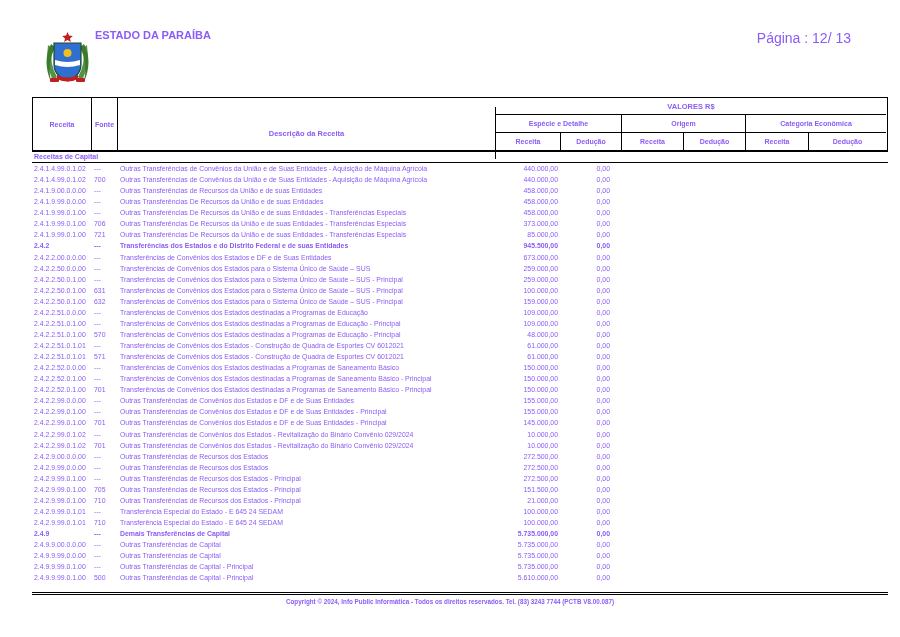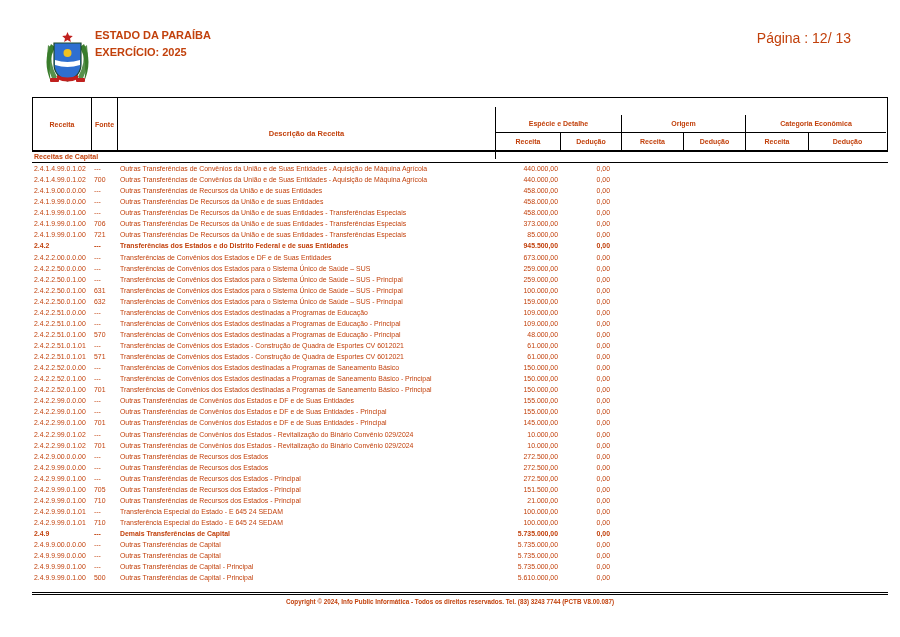--- a/index.html
+++ b/index.html
@@ -1,18 +1,18 @@
 <!DOCTYPE html>
 <html><head>
 <meta charset="utf-8">
 <style>
   html,body { margin:0; padding:0; background:#ffffff; }
   .page {
     position:relative; width:900px; height:637px; background:#ffffff;
-    font-family:"Liberation Sans", sans-serif; color:#c2410c; overflow:hidden;
+    font-family:"Liberation Sans", sans-serif; color:#8b5cf6; overflow:hidden;
   }
   
   .logo { position:absolute; left:40px; top:31px; width:55px; height:57px; }
   .org-block { position:absolute; left:95px; top:28px; }
   .org-line { font-weight:bold; font-size:11px; line-height:14px; white-space:nowrap; }
   .org-line.exercise { margin-top:3px; }
   .page-number { position:absolute; top:30px; right:49px; font-size:14px; white-space:nowrap; }
 
   
   .thead {
@@ -74,28 +74,28 @@
       <path d="M14,12 L41,12 L41,33 Q41,45 27.5,50 Q14,45 14,33 Z" fill="#2e6fd0" stroke="#1c4a2a" stroke-width="1.2"></path>
       <circle cx="27.5" cy="22" r="4" fill="#f0c020"></circle>
       <path d="M15,29 Q27.5,33 40,29 L40,34 Q27.5,38 15,34 Z" fill="#ffffff"></path>
       <path d="M17,44 Q27.5,49 38,44 L38,48 Q27.5,53 17,48 Z" fill="#c0201e"></path>
       <rect x="10" y="47" width="9" height="4" rx="1" fill="#c0201e"></rect>
       <rect x="36" y="47" width="9" height="4" rx="1" fill="#c0201e"></rect>
     </svg>
   </div>
   <div class="org-block">
     <div class="org-line">ESTADO DA PARAÍBA</div>
-    <div class="org-line exercise">EXERCÍCIO: 2025</div>
   </div>
   <div class="page-number">Página : 12/ 13</div>
 
   <div class="thead">
     <div class="cell th-receita">Receita</div>
     <div class="cell th-fonte">Fonte</div>
     <div class="cell th-desc">Descrição da Receita</div>
+    <div class="cell th-valores">VALORES R$</div>
     <div class="cell th-g0">Espécie e Detalhe</div>
     <div class="cell th-g1">Origem</div>
     <div class="cell th-g2">Categoria Econômica</div>
     <div class="cell th-s0">Receita</div>
     <div class="cell th-s1">Dedução</div>
     <div class="cell th-s2">Receita</div>
     <div class="cell th-s3">Dedução</div>
     <div class="cell th-s4">Receita</div>
     <div class="cell th-s5">Dedução</div>
   </div>

